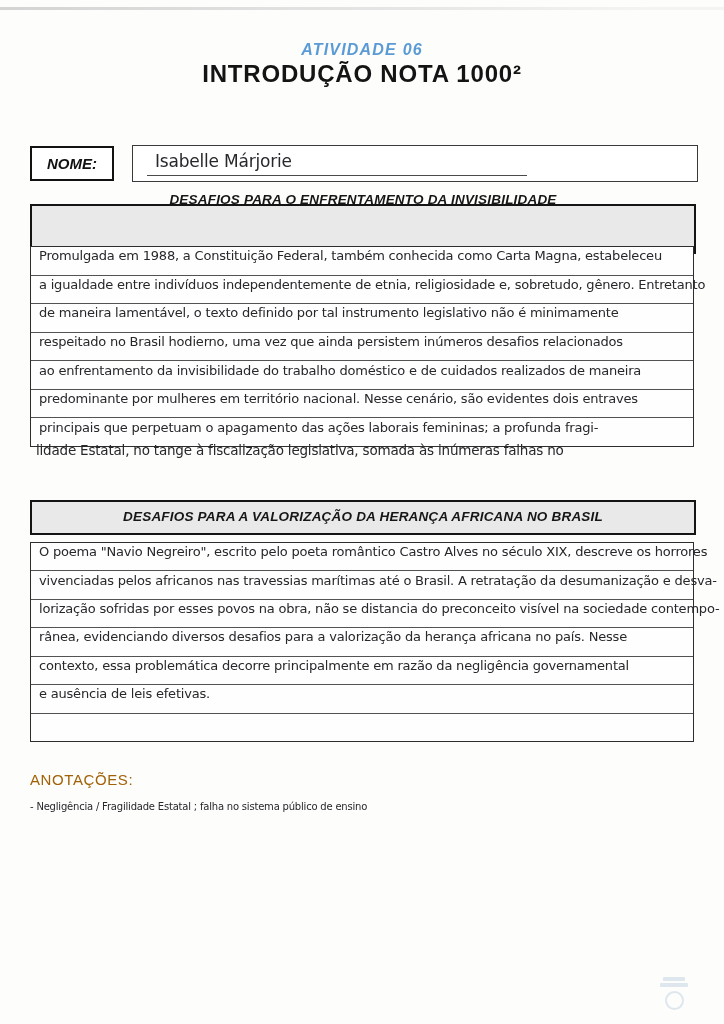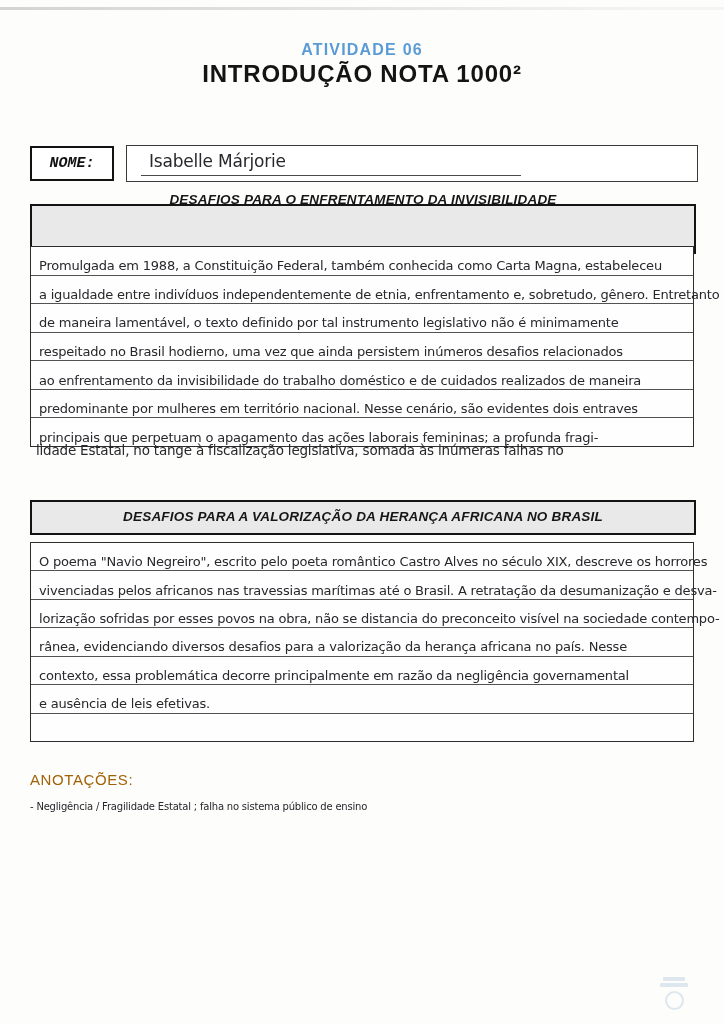--- a/index.html
+++ b/index.html
@@ -10,34 +10,34 @@
   }
   .scan-streak {
     position:absolute; top:7px; left:0; width:724px; height:3px;
     background:linear-gradient(to right, #c6c6c6, #dedede 55%, #f1f1f0 90%);
     opacity:.75;
   }
   
   .hdr-activity {
     position:absolute; top:41px; left:0; width:100%;
     text-align:center; color:#5b9bd5; font-weight:bold;
-    font-size:16px; letter-spacing:1.2px;
+    font-size:16px; letter-spacing:1.2px;font-style:italic;
   }
   .hdr-title {
     position:absolute; top:60px; left:0; width:100%;
     text-align:center; color:#141414; font-weight:bold;
     font-size:24px; letter-spacing:0.8px;
   }
   
   .name-row { position:absolute; top:145px; left:30px; width:668px; height:38px; display:flex; }
   .name-label-box {
     border:2.5px solid #121212; width:80px; height:31px; margin-top:1px;
     display:flex; align-items:center; justify-content:center;
     font-weight:bold; font-style:italic; font-size:15px; color:#121212;
-    background:#fff; margin-right:12px;font-family:Liberation Mono, monospace;
+    background:#fff; margin-right:18px;
   }
   .name-value-box { flex:1; border:1.5px solid #3a3a3a; height:35px; position:relative; background:#fff; }
   .name-underline { position:absolute; left:14px; top:29px; width:380px; border-bottom:1.4px solid #4a4a4a; }
   .name-value { position:absolute; left:22px; top:5px; font-size:17px; }
   
   .hw {
     font-family:"DejaVu Sans", sans-serif;
     color:#27272c; letter-spacing:-0.2px;
   }
   
@@ -54,21 +54,21 @@
   .write-box {
     position:absolute; left:30px; width:662px;
     border:1.8px solid #2d2d2d; background:#fefefe;
     display:flex; flex-direction:column;
   }
   .write-box-1 { top:246px; height:199px; }
   .write-box-2 { top:542px; height:198px; }
   .write-row {
     flex:1; border-bottom:1.1px solid #525252;
     display:flex; align-items:flex-end;
-    padding:0 4px 1px 8px; white-space:nowrap; overflow:visible;
+    padding:0 4px 11px 8px; white-space:nowrap; overflow:visible;
     font-size:13px; line-height:1.1;
   }
   .write-row:last-child { border-bottom:none; }
   
   .overflow-line { position:absolute; left:36px; font-size:13.5px; white-space:nowrap; }
   .overflow-line-1 { top:442px; }
   .overflow-line-2 { top:472px; }
   
   .annot-label {
     position:absolute; left:30px; top:771px;
@@ -103,21 +103,21 @@
     </div>
   </div>
 
   <div class="sec-header sec-header-1">
     <div>DESAFIOS PARA O ENFRENTAMENTO DA INVISIBILIDADE</div>
     <div>DO TRABALHO DE CUIDADO REALIZADO PELA MULHER NO BRASIL</div>
   </div>
 
   <div class="write-box write-box-1">
     <div class="write-row hw">Promulgada em 1988, a Constituição Federal, também conhecida como Carta Magna, estabeleceu</div>
-    <div class="write-row hw">a igualdade entre indivíduos independentemente de etnia, enfrentamento e, sobretudo, gênero. Entretanto</div>
+    <div class="write-row hw">a igualdade entre indivíduos independentemente de etnia, religiosidade e, sobretudo, gênero. Entretanto</div>
     <div class="write-row hw">de maneira lamentável, o texto definido por tal instrumento legislativo não é minimamente</div>
     <div class="write-row hw">respeitado no Brasil hodierno, uma vez que ainda persistem inúmeros desafios relacionados</div>
     <div class="write-row hw">ao enfrentamento da invisibilidade do trabalho doméstico e de cuidados realizados de maneira</div>
     <div class="write-row hw">predominante por mulheres em território nacional. Nesse cenário, são evidentes dois entraves</div>
     <div class="write-row hw">principais que perpetuam o apagamento das ações laborais femininas; a profunda fragi-</div>
   </div>
 
   <div class="overflow-line overflow-line-1 hw">lidade Estatal, no tange à fiscalização legislativa, somada às inúmeras falhas no</div>
 
   <div class="sec-header sec-header-2">

